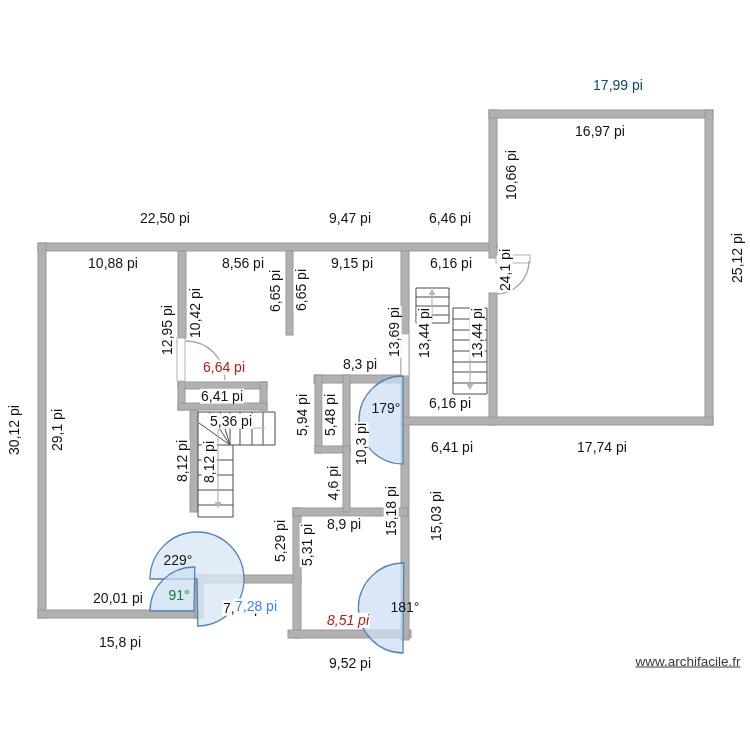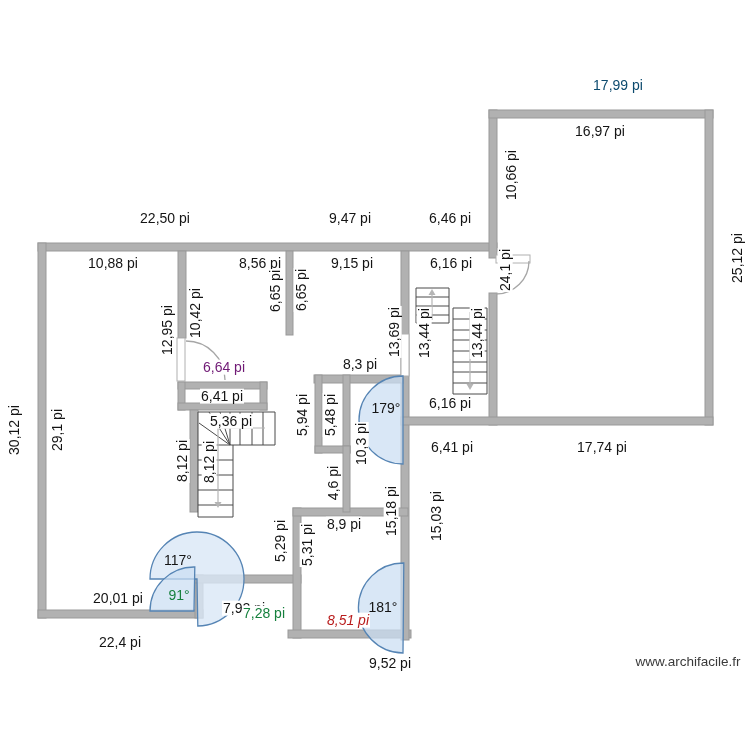--- a/index.html
+++ b/index.html
@@ -4,21 +4,21 @@
 <style>
   html,body{margin:0;padding:0;background:#fff;}
   #plan{position:relative;width:750px;height:750px;background:#fff;overflow:hidden;
         font-family:"Liberation Sans","DejaVu Sans",sans-serif;}
   #plan svg{position:absolute;left:0;top:0;}
   .lbl{position:absolute;font-size:14px;line-height:1.05;color:#141414;background:#fff;
        padding:0 1px;white-space:nowrap;transform:translate(-50%,-50%);z-index:5;}
   .lbl.r{transform:translate(-50%,-50%) rotate(-90deg);}
   .lbl.nobg{background:transparent;}
   .watermark{position:absolute;font-size:13.5px;color:#3a3a3a;background:transparent;
-       white-space:nowrap;transform:translate(-50%,-50%);z-index:5;}
+       white-space:nowrap;transform:translate(-50%,-50%);z-index:5;text-decoration:underline;}
 </style>
 </head>
 <body>
 
 <div id="plan" style="width: 750px; height: 750px; background: rgb(255, 255, 255);">
     <svg width="750" height="750">
       <rect x="38" y="243" width="459" height="8" fill="#b1b1b1" stroke="#999999" stroke-width="1"></rect>
       <rect x="38" y="243" width="8" height="375" fill="#b1b1b1" stroke="#999999" stroke-width="1"></rect>
       <rect x="38" y="610" width="165" height="8" fill="#b1b1b1" stroke="#999999" stroke-width="1"></rect>
       <rect x="195" y="575" width="8" height="43" fill="#b1b1b1" stroke="#999999" stroke-width="1"></rect>
@@ -87,54 +87,54 @@
     </svg>
   <div class="watermark" style="left: 688px; top: 661px; color: rgb(58, 58, 58);">www.archifacile.fr</div>
 <div class="lbl" style="left: 618px; top: 85px; color: #0c4a6e;">17,99 pi</div>
     <div class="lbl" style="left: 600px; top: 131px; color: rgb(20, 20, 20);">16,97 pi</div>
     <div class="lbl r" style="left: 511px; top: 175px; color: rgb(20, 20, 20);">10,66 pi</div>
     <div class="lbl" style="left: 165px; top: 218px; color: rgb(20, 20, 20);">22,50 pi</div>
     <div class="lbl" style="left: 350px; top: 218px; color: rgb(20, 20, 20);">9,47 pi</div>
     <div class="lbl" style="left: 450px; top: 218px; color: rgb(20, 20, 20);">6,46 pi</div>
     <div class="lbl r" style="left: 737px; top: 258px; color: rgb(20, 20, 20);">25,12 pi</div>
     <div class="lbl" style="left: 113px; top: 263px; color: rgb(20, 20, 20);">10,88 pi</div>
-    <div class="lbl" style="left: 260px; top: 263px; color: rgb(20, 20, 20);">8,56 pi</div>
+    <div class="lbl" style="left: 243px; top: 263px; color: rgb(20, 20, 20);">8,56 pi</div>
     <div class="lbl" style="left: 352px; top: 263px; color: rgb(20, 20, 20);">9,15 pi</div>
     <div class="lbl" style="left: 451px; top: 263px; color: rgb(20, 20, 20);">6,16 pi</div>
     <div class="lbl r" style="left: 505px; top: 270px; color: rgb(20, 20, 20);">24,1 pi</div>
     <div class="lbl r" style="left: 275px; top: 291px; color: rgb(20, 20, 20);">6,65 pi</div>
     <div class="lbl r" style="left: 301px; top: 290px; color: rgb(20, 20, 20);">6,65 pi</div>
     <div class="lbl r" style="left: 195px; top: 313px; color: rgb(20, 20, 20);">10,42 pi</div>
     <div class="lbl r" style="left: 167px; top: 330px; color: rgb(20, 20, 20);">12,95 pi</div>
     <div class="lbl r" style="left: 394px; top: 332px; color: rgb(20, 20, 20);">13,69 pi</div>
     <div class="lbl r" style="left: 424px; top: 333px; color: rgb(20, 20, 20);">13,44 pi</div>
     <div class="lbl r" style="left: 477px; top: 333px; color: rgb(20, 20, 20);">13,44 pi</div>
-    <div class="lbl" style="left: 224px; top: 367px; color: #701a75;">6,64 pi</div>
+    <div class="lbl" style="left: 224px; top: 367px; color: #b91c1c;">6,64 pi</div>
     <div class="lbl" style="left: 360px; top: 364px; color: rgb(20, 20, 20);">8,3 pi</div>
     <div class="lbl" style="left: 222px; top: 396px; color: rgb(20, 20, 20);">6,41 pi</div>
     <div class="lbl" style="left: 450px; top: 403px; color: rgb(20, 20, 20);">6,16 pi</div>
     <div class="lbl r" style="left: 302px; top: 415px; color: rgb(20, 20, 20);">5,94 pi</div>
     <div class="lbl r" style="left: 330px; top: 415px; color: rgb(20, 20, 20);">5,48 pi</div>
     <div class="lbl nobg" style="left: 386px; top: 408px; color: rgb(20, 20, 20);">179°</div>
     <div class="lbl" style="left: 231px; top: 421px; color: rgb(20, 20, 20);">5,36 pi</div>
     <div class="lbl r" style="left: 14px; top: 430px; color: rgb(20, 20, 20);">30,12 pi</div>
     <div class="lbl r" style="left: 57px; top: 430px; color: rgb(20, 20, 20);">29,1 pi</div>
     <div class="lbl r" style="left: 361px; top: 444px; color: rgb(20, 20, 20);">10,3 pi</div>
     <div class="lbl" style="left: 452px; top: 447px; color: rgb(20, 20, 20);">6,41 pi</div>
     <div class="lbl" style="left: 602px; top: 447px; color: rgb(20, 20, 20);">17,74 pi</div>
     <div class="lbl r" style="left: 182px; top: 461px; color: rgb(20, 20, 20);">8,12 pi</div>
     <div class="lbl r" style="left: 209px; top: 462px; color: rgb(20, 20, 20);">8,12 pi</div>
     <div class="lbl r" style="left: 333px; top: 483px; color: rgb(20, 20, 20);">4,6 pi</div>
     <div class="lbl r" style="left: 391px; top: 511px; color: rgb(20, 20, 20);">15,18 pi</div>
     <div class="lbl r" style="left: 436px; top: 516px; color: rgb(20, 20, 20);">15,03 pi</div>
     <div class="lbl" style="left: 344px; top: 524px; color: rgb(20, 20, 20);">8,9 pi</div>
     <div class="lbl r" style="left: 280px; top: 541px; color: rgb(20, 20, 20);">5,29 pi</div>
     <div class="lbl r" style="left: 307px; top: 545px; color: rgb(20, 20, 20);">5,31 pi</div>
-    <div class="lbl nobg" style="left: 178px; top: 560px; color: rgb(20, 20, 20);">117°</div>
+    <div class="lbl nobg" style="left: 178px; top: 560px; color: rgb(20, 20, 20);">229°</div>
     <div class="lbl" style="left: 244px; top: 564px; color: rgb(20, 20, 20); margin-top: 44px;">7,92 pi</div>
     <div class="lbl nobg" style="left: 179px; top: 595px; color: #15803d;">91°</div>
     <div class="lbl" style="left: 118px; top: 598px; color: rgb(20, 20, 20);">20,01 pi</div>
-    <div class="lbl" style="left: 264px; top: 606px; color: #15803d; margin-top: 7px;">7,28 pi</div>
-    <div class="lbl nobg" style="left: 383px; top: 607px; color: rgb(20, 20, 20);">181°</div>
+    <div class="lbl" style="left: 256px; top: 606px; color: #3b82f6;">7,28 pi</div>
+    <div class="lbl nobg" style="left: 405px; top: 607px; color: rgb(20, 20, 20);">181°</div>
     <div class="lbl" style="left: 348px; top: 620px; color: #b91c1c; font-style: italic;">8,51 pi</div>
-    <div class="lbl" style="left: 120px; top: 642px; color: rgb(20, 20, 20);">22,4 pi</div>
-    <div class="lbl" style="left: 350px; top: 663px; color: rgb(20, 20, 20); margin-left: 40px;">9,52 pi</div>
+    <div class="lbl" style="left: 120px; top: 642px; color: rgb(20, 20, 20);">15,8 pi</div>
+    <div class="lbl" style="left: 350px; top: 663px; color: rgb(20, 20, 20);">9,52 pi</div>
   </div>
 
 </body></html>

